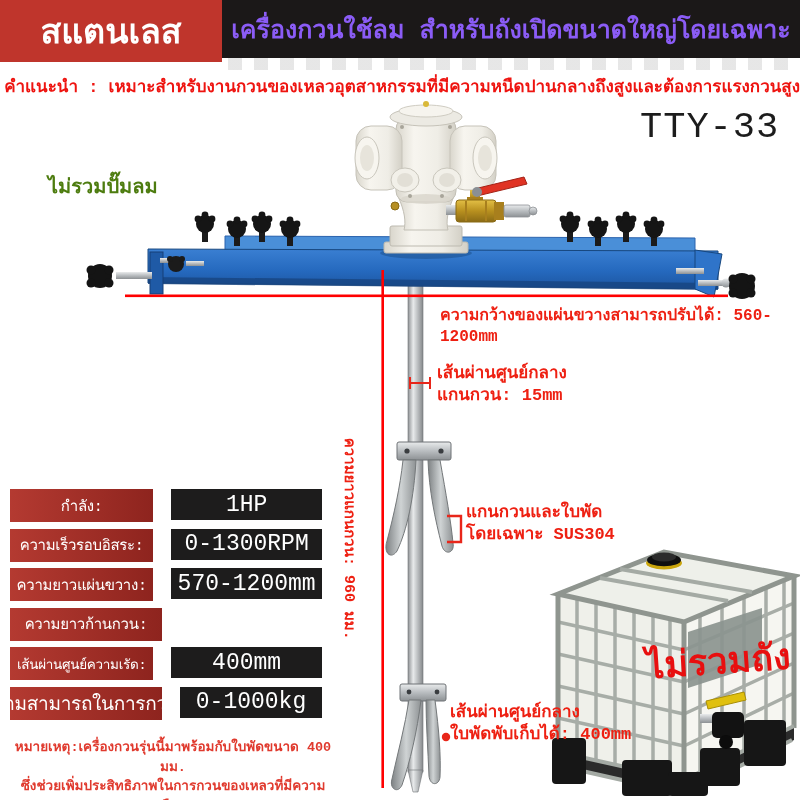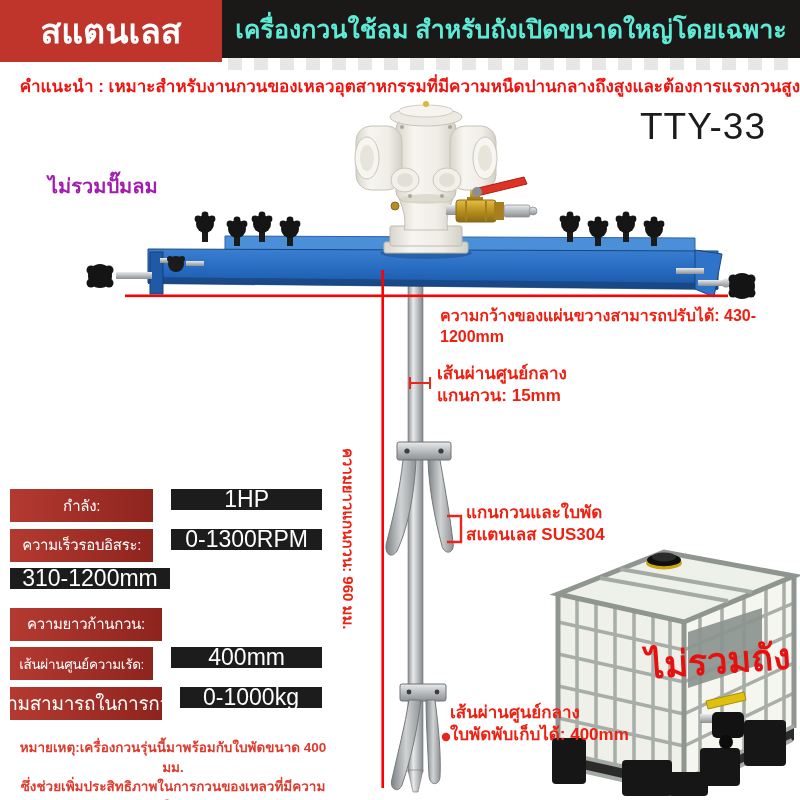--- a/index.html
+++ b/index.html
@@ -1,46 +1,46 @@
 <!DOCTYPE html>
 <html><head>
 <meta charset="utf-8">
 <style>
   html,body{margin:0;padding:0;background:#ffffff;}
   #stage{position:relative;width:800px;height:800px;background:#ffffff;overflow:hidden;
-         font-family:Liberation Sans, sans-serif;}
+         font-family:Liberation Mono, monospace;}
   .abs{position:absolute;}
   
   .badge{left:0;top:0;width:222px;height:62px;background:#bf352c;color:#fff;
          display:flex;align-items:center;justify-content:center;
          font-size:34px;font-weight:bold;}
-  .titlebar{left:222px;top:0;width:578px;height:58px;background:#1b1818;color:#5eead4;
+  .titlebar{left:222px;top:0;width:578px;height:58px;background:#1b1818;color:#8b5cf6;
             display:flex;align-items:center;justify-content:center;
             font-size:25px;font-weight:bold;}
   .wmark{left:228px;top:58px;width:560px;height:12px;
          background:repeating-linear-gradient(90deg,rgba(120,120,120,.18) 0 14px,rgba(255,255,255,0) 14px 26px);}
   .subtitle{left:0;top:72px;width:800px;text-align:right;color:#ee1410;font-size:17px;font-weight:bold;}
   .model{left:640px;top:106px;width:150px;color:#1c1c1c;font-size:37px;font-weight:300;letter-spacing:1px;}
-  .nopump{left:48px;top:170px;color:#a21caf;font-size:20px;font-weight:bold;}
+  .nopump{left:48px;top:170px;color:#4d7c0f;font-size:20px;font-weight:bold;}
   
   .ann{color:#ee2012;font-size:17px;line-height:1.3;font-weight:bold;}
   .ann-width{left:440px;top:306px;width:355px;font-size:16px;}
   .ann-dia{left:437px;top:363px;}
   .ann-sus{left:466px;top:502px;}
   .ann-fold{left:450px;top:702px;}
   .ann-vert{left:235px;top:529px;width:226px;text-align:center;font-size:15px;
             transform:rotate(90deg);transform-origin:center;}
   .notank{left:646px;top:632px;width:160px;color:#e80f0f;font-size:36px;font-weight:bold;
           transform:rotate(-4deg);}
   
   .srow{left:10px;width:312px;height:33px;display:flex;gap:18px;}
   .slabel{width:152px;height:33px;background:linear-gradient(90deg,#b43a31,#8e241e);
           color:#fff;font-size:15px;display:flex;align-items:center;justify-content:center;
           white-space:nowrap;letter-spacing:-.3px;}
-  .svalue{width:160px;height:21px;background:#1d1c1c;color:#fff;font-size:23px;
+  .svalue{width:160px;height:31px;background:#1d1c1c;color:#fff;font-size:23px;
           display:flex;align-items:center;justify-content:center;font-weight:500;}
   .footnote{left:8px;top:738px;width:330px;text-align:center;color:#e03a2e;
             font-size:13.5px;line-height:1.45;font-weight:bold;}
 </style>
 </head>
 <body>
 
 <div id="stage">
 
   <div class="abs badge">สแตนเลส</div>
@@ -309,47 +309,48 @@
       <g stroke="#e8261a" stroke-width="2">
         <line x1="410" y1="383" x2="430" y2="383"></line>
         <line x1="410" y1="377" x2="410" y2="389"></line>
         <line x1="430" y1="377" x2="430" y2="389"></line>
       </g>
       <path d="M447,516 H461 V542 H447" fill="none" stroke="#e8261a" stroke-width="2.4"></path>
       <circle cx="446" cy="737" r="4.2" fill="#e8261a"></circle>
     </g>
   </svg>
 
-  <div class="abs ann ann-width">ความกว้างของแผ่นขวางสามารถปรับได้: 430-1200mm</div>
+  <div class="abs ann ann-width">ความกว้างของแผ่นขวางสามารถปรับได้: 560-1200mm</div>
   <div class="abs ann ann-dia">
     <div>เส้นผ่านศูนย์กลาง</div>
     <div>แกนกวน: 15mm</div>
   </div>
   <div class="abs ann ann-sus">
     <div>แกนกวนและใบพัด</div>
-    <div>สแตนเลส SUS304</div>
+    <div>โดยเฉพาะ SUS304</div>
   </div>
   <div class="abs ann ann-fold">
     <div>เส้นผ่านศูนย์กลาง</div>
     <div>ใบพัดพับเก็บได้: 400mm</div>
   </div>
   <div class="abs ann ann-vert">ความยาวแกนกวน: 960 มม.</div>
   <div class="abs notank">ไม่รวมถัง</div>
 
   <div>
     <div class="abs srow" style="top:489px">
       <div class="slabel">กำลัง:</div>
       <div class="svalue">1HP</div>
     </div>
     <div class="abs srow" style="top:528.5px">
       <div class="slabel">ความเร็วรอบอิสระ:</div>
       <div class="svalue">0-1300RPM</div>
     </div>
     <div class="abs srow" style="top:568px">
-      <div class="svalue">310-1200mm</div>
+      <div class="slabel">ความยาวแผ่นขวาง:</div>
+      <div class="svalue">570-1200mm</div>
     </div>
     <div class="abs srow" style="top:607.5px">
       <div class="slabel">ความยาวก้านกวน:</div>
     </div>
     <div class="abs srow" style="top:647px">
       <div class="slabel" style="font-size:13.5px">เส้นผ่านศูนย์ความเรัด:</div>
       <div class="svalue">400mm</div>
     </div>
     <div class="abs srow" style="top:686.5px">
       <div class="slabel" style="font-size:19px">ความสามารถในการกวน:</div>

